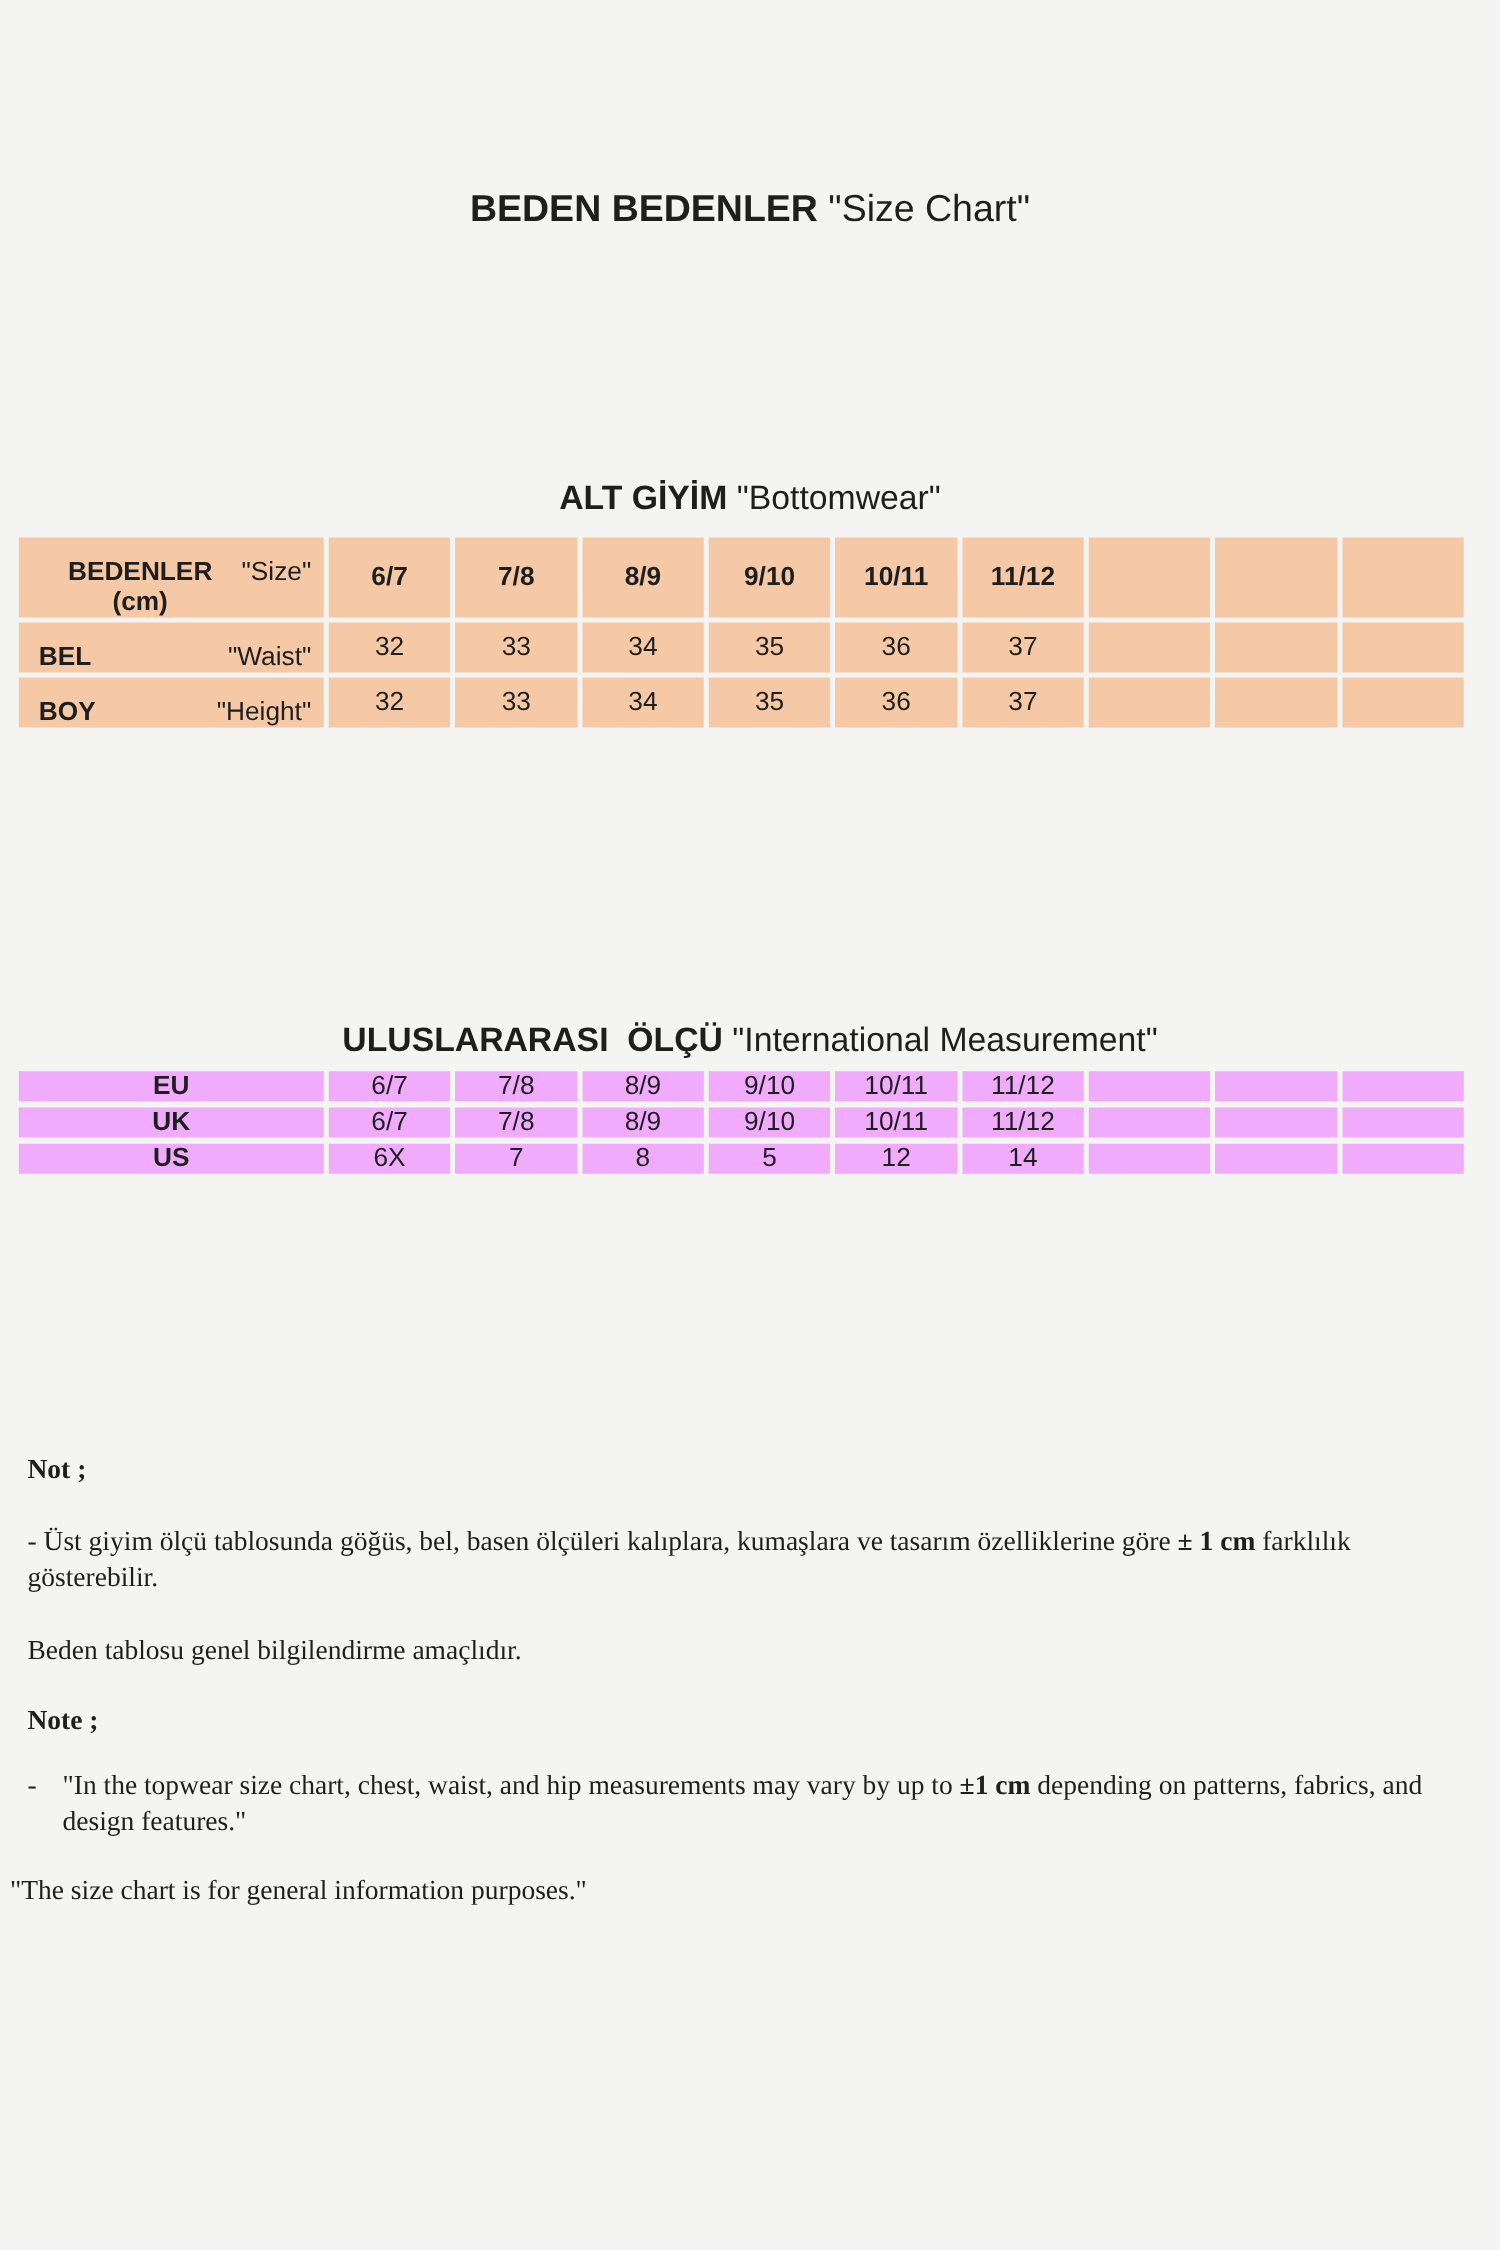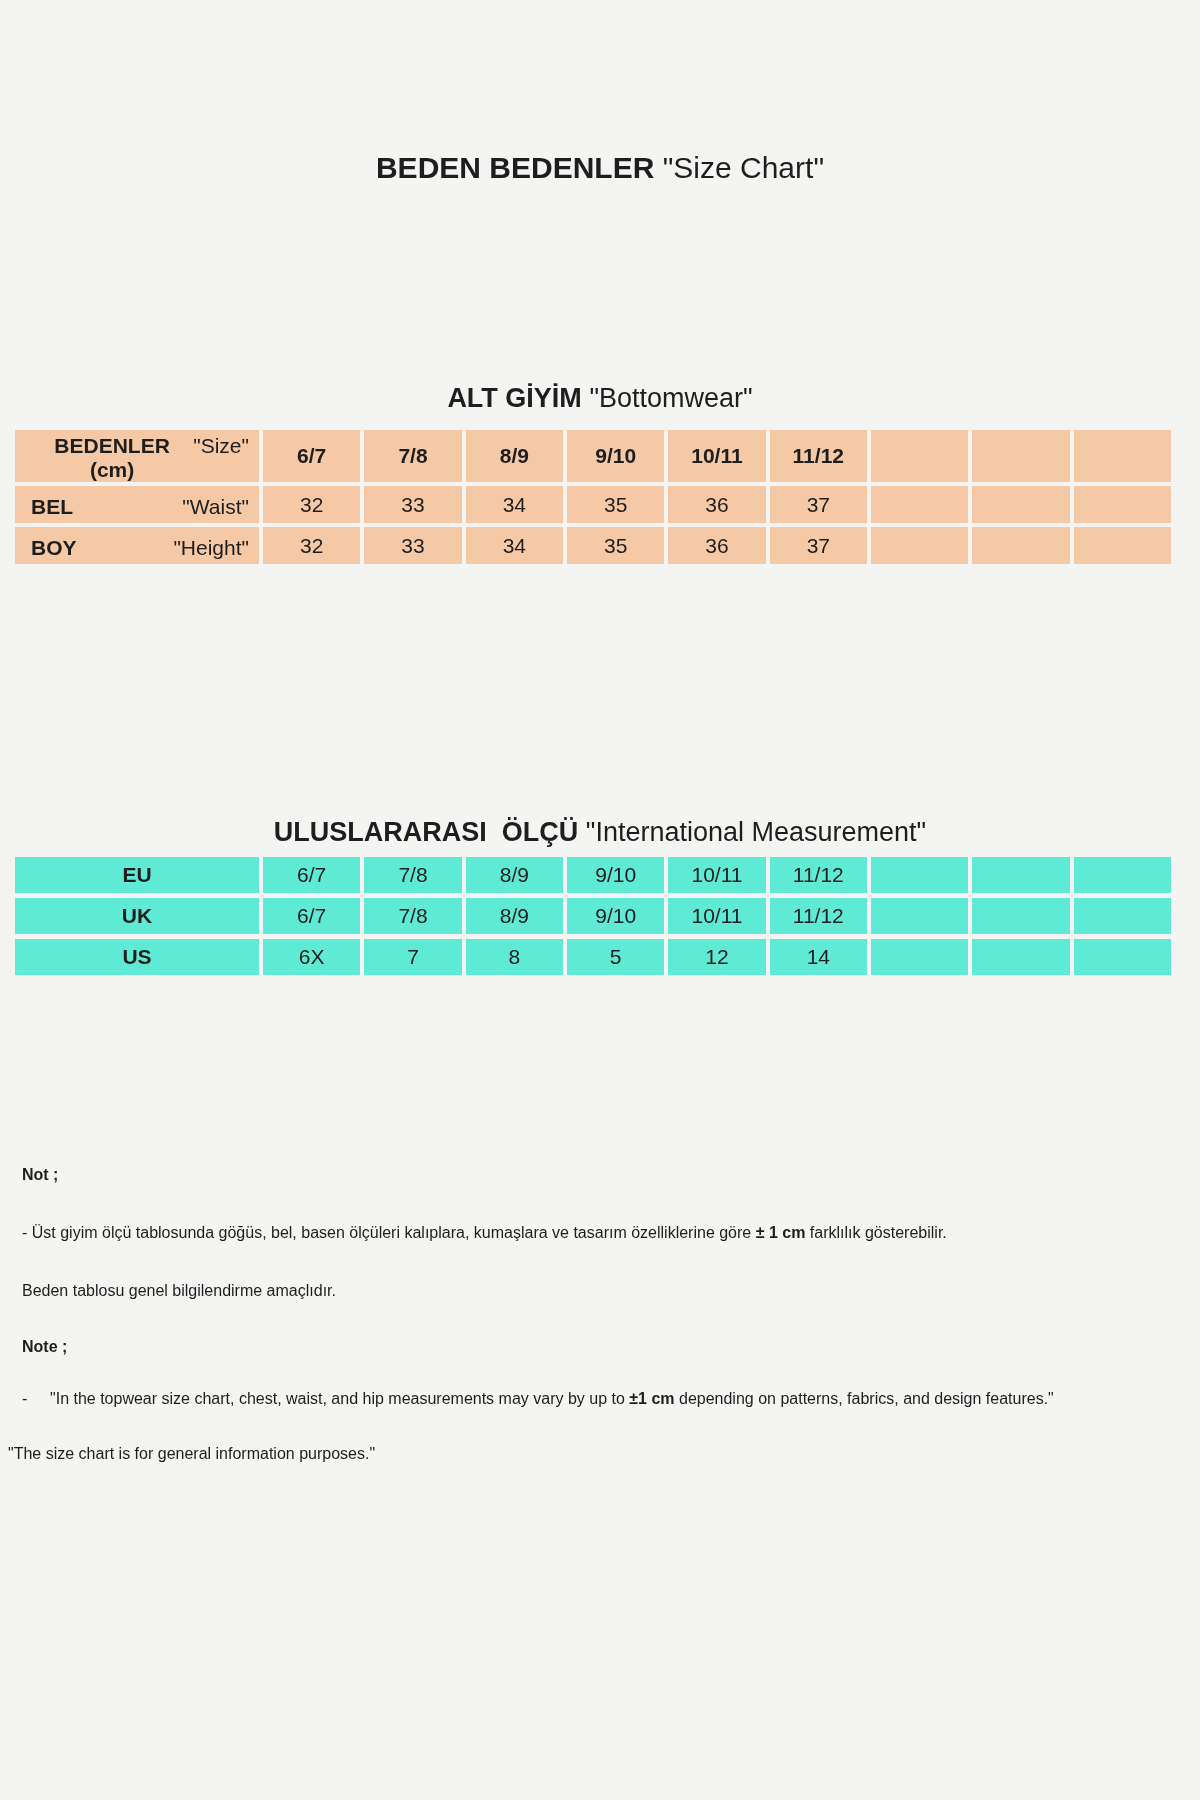--- a/index.html
+++ b/index.html
@@ -27,33 +27,33 @@
     table-layout:fixed; border-collapse:separate;
   }
   #table-bottomwear { top:426px; border-spacing:4px 4px; }
   #table-international { top:852px; border-spacing:4px 5px; }
   col.c-label { width:244px; }
   table.sizes td {
     text-align:center; vertical-align:middle;
     font-size:21px; padding:0;
   }
   #table-bottomwear td { background:#F5C9A6; height:37px; }
-  #table-international td { background:#5eead4; height:36px; }
+  #table-international td { background:#f0abfc; height:24px; }
   td.lbl { text-align:left; }
   .lblwrap {
     display:flex; justify-content:space-between; align-items:baseline;
-    padding:4px 10px 0 16px;
+    padding:16px 10px 0 16px;
   }
   .lblwrap .en { font-weight:normal; }
   td.lbl2 { font-weight:bold; text-align:left; padding-left:30px; }
   tr.hdr td { font-weight:bold; }
 
   .notes {
     position:absolute; top:1160px; left:22px; width:1144px;
-    font-size:16px; line-height:29px;
+    font-size:22px; line-height:29px;font-family:Liberation Serif, serif;
   }
   .notes p { margin:0; }
   .note-heading { font-weight:bold; }
   #note-tr-main { margin-top:29px; }
   #note-tr-general { margin-top:29px; }
   #note-en-heading { margin-top:27px; }
   #note-en-main { margin-top:23px; display:flex; }
   #note-en-main .dash { width:28px; flex:0 0 28px; }
   #note-en-main .txt { flex:1; }
   #note-en-general { margin-top:26px; margin-left:-14px; }

